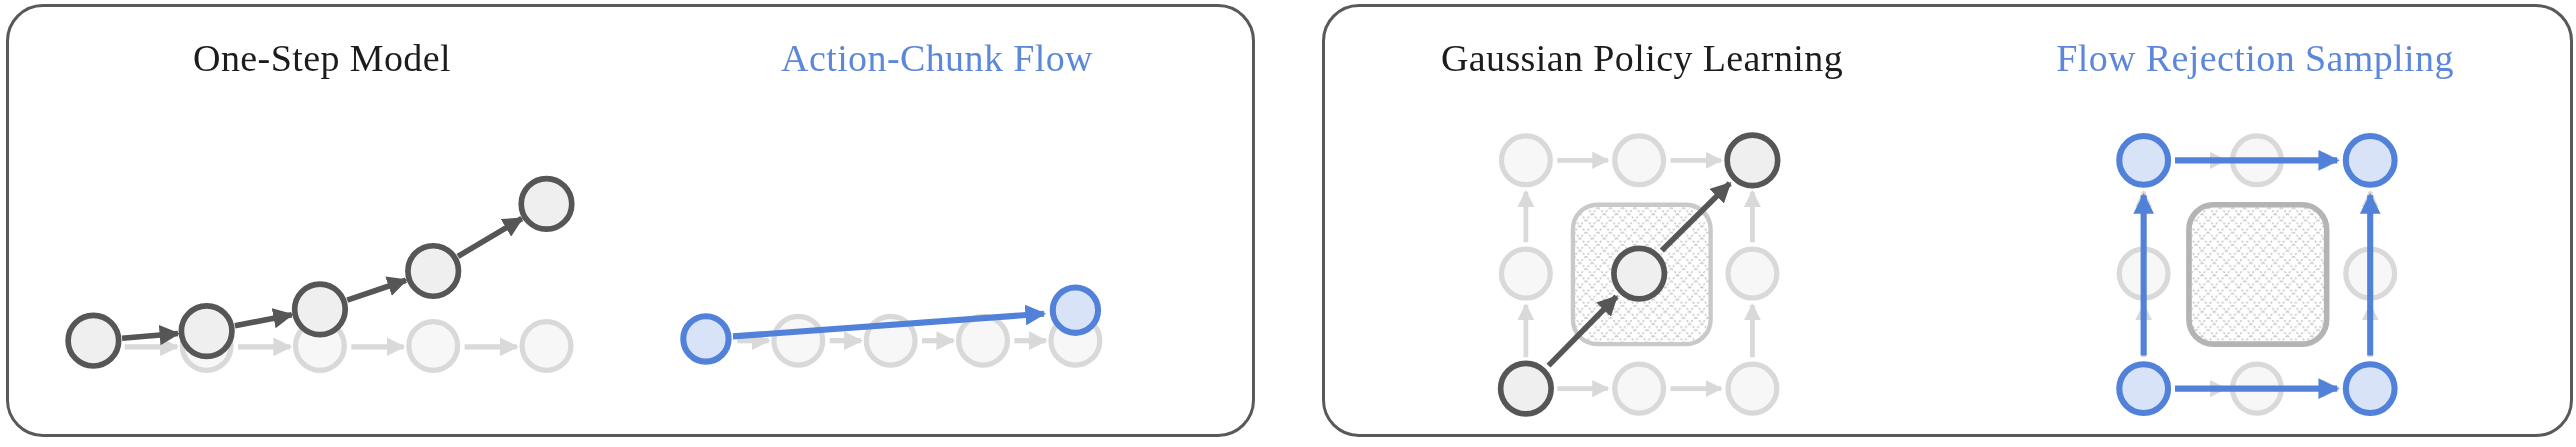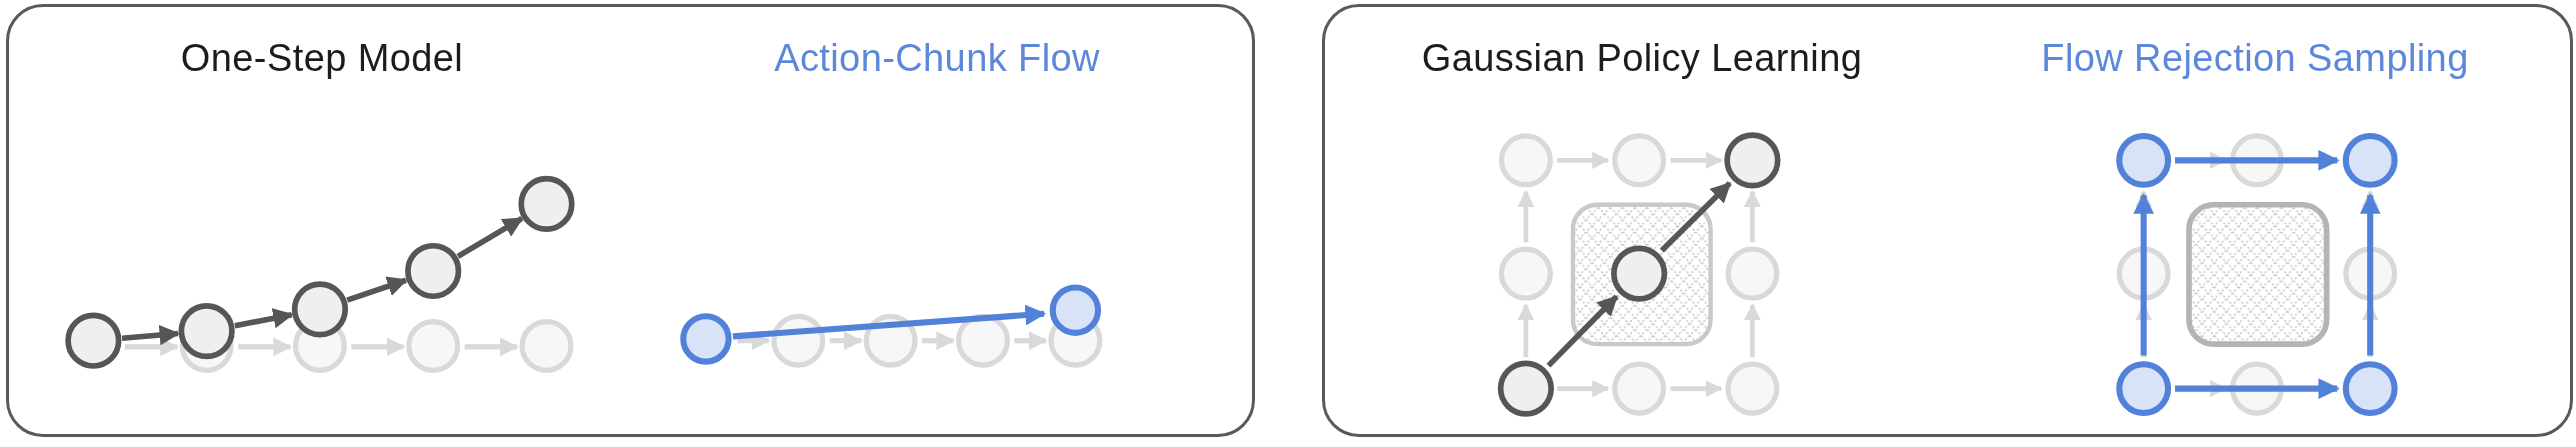--- a/index.html
+++ b/index.html
@@ -1,20 +1,20 @@
 <!DOCTYPE html>
 <html style="--panel-border: #59595b; --black-text: #1c1c1c; --blue-text: #5d88da; --dark: #565656; --dark-fill: #efefef; --faded-stroke: #d9d9d9; --faded-fill: #f7f7f7; --faded-arrow: #d9d9d9; --blue: #5181d8; --blue-fill: #d9e3f7; --hatch-line: #c6c6c6; --hatch-border-left: #c9c9c9; --hatch-border-right: #b4b4b4;font-size:14px"><head>
 <meta charset="utf-8">
 <style>
   html,body{margin:0;padding:0;background:#ffffff;}
   .canvas{
     position:relative;
     width:2576px;height:447px;
     background:#ffffff;
-    font-family:Liberation Sans, sans-serif;
+    font-family:Liberation Serif, serif;
     overflow:hidden;
   }
   .panel{
     position:absolute;
     top:3.5px;height:433px;
     border:3.9px solid var(--panel-border,#59595b);
     border-radius:37px;
     background:#ffffff;
     box-sizing:border-box;
   }

